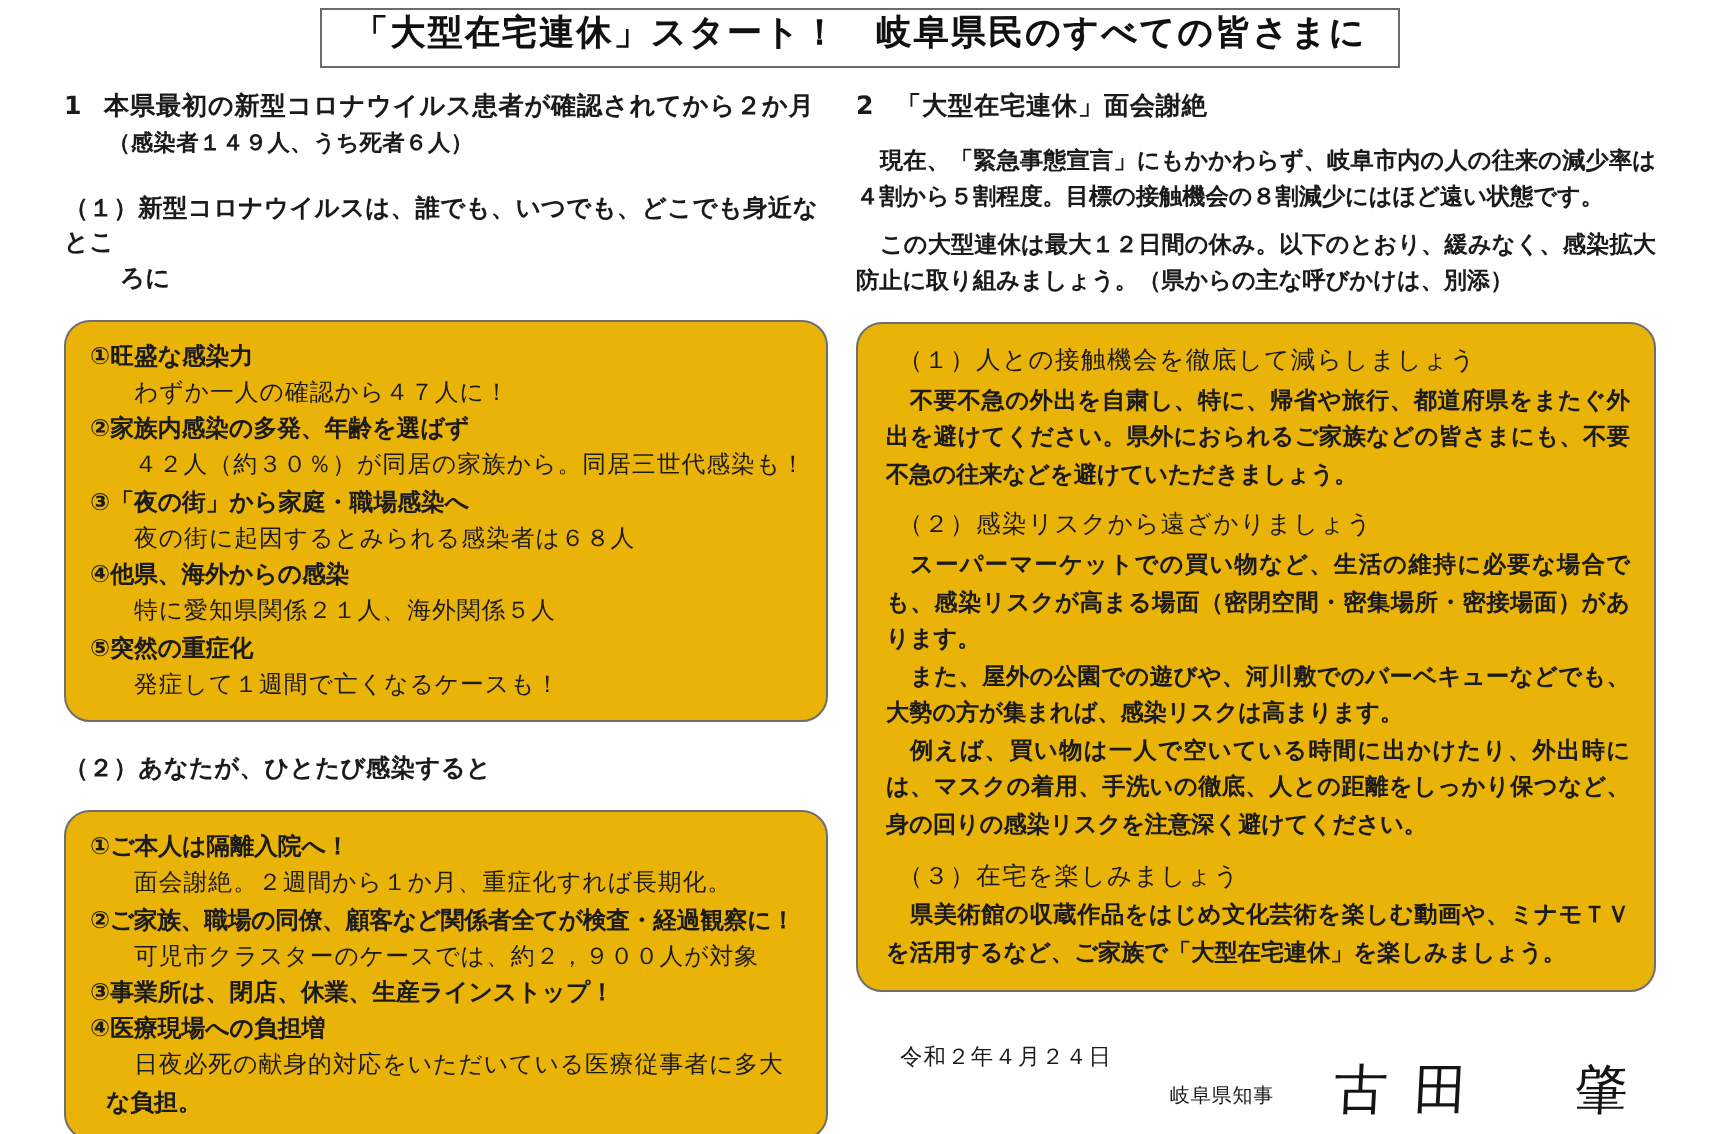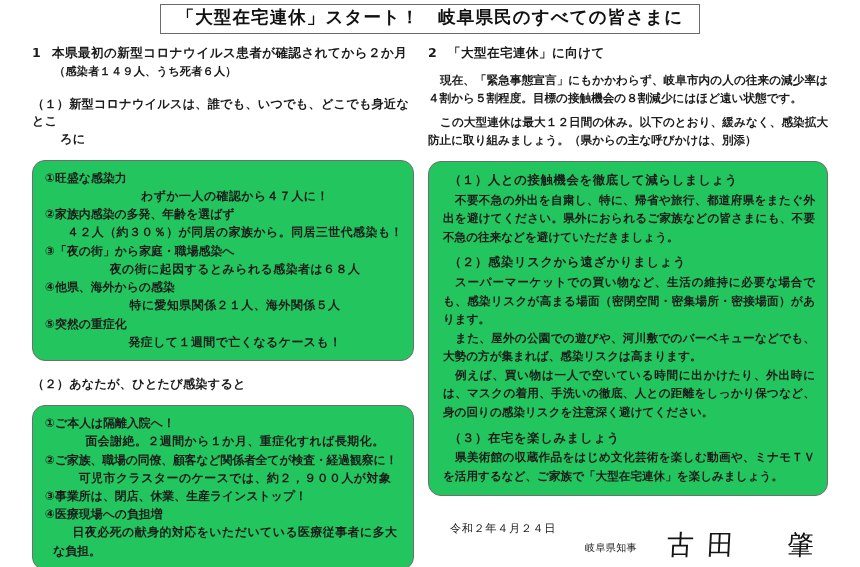--- a/index.html
+++ b/index.html
@@ -89,51 +89,50 @@
     letter-spacing: 0px;
     margin: 0 0 1px 0;
     text-indent: 12px;
     text-align: justify;
   }
 
   
   .rbox {
     border: 1.3px solid #6e6e6e;
     border-radius: 13px;
-    background: #22c55e;
+    background: #eab308;
     box-sizing: border-box;
   }
   .rbox-left {
     padding: 8px 10px 9px 12px;
   }
   .rbox-right {
     padding: 9px 12px 10px 14px;
   }
   .item {
     font-size: 11.9px;
     font-weight: bold;
     line-height: 1.52;
     letter-spacing: 0px;
     margin: 0;
     white-space: nowrap;
   }
   .item-detail {
     font-size: 11.9px;
-    font-weight: bold;
+    font-weight: normal;
     line-height: 1.55;
     letter-spacing: .5px;
     margin: 0 0 0 22px;
     white-space: nowrap;
-    text-align: center;
   }
   .item.tight { letter-spacing: -0.15px; }
 
   .r-head {
     font-size: 12.3px;
-    font-weight: bold;
+    font-weight: normal;
     line-height: 1.6;
     letter-spacing: .7px;
     margin: 0 0 0 6px;
   }
   .r-para {
     font-size: 11.6px;
     font-weight: bold;
     line-height: 1.6;
     letter-spacing: 0px;
     margin: 0;
@@ -236,21 +235,21 @@
       <div class="item">④医療現場への負担増</div>
       <div class="item-detail">日夜必死の献身的対応をいただいている医療従事者に多大</div>
       <div class="item" style="margin-left:8px">な負担。</div>
     </div>
 
   </div>
 
   <div class="col col-right">
 
     <div class="sec-head">
-      <span class="num">2</span><span>「大型在宅連休」に向けて</span>
+      <span class="num">2</span><span>「大型在宅連休」面会謝絶</span>
     </div>
 
     <div style="height:3px"></div>
 
     <div style="height:4px"></div>
     <div class="body-para">現在、「緊急事態宣言」にもかかわらず、岐阜市内の人の往来の減少率は４割から５割程度。目標の接触機会の８割減少にはほど遠い状態です。</div>
     <div style="height:4px"></div>
     <div class="body-para">この大型連休は最大１２日間の休み。以下のとおり、緩みなく、感染拡大防止に取り組みましょう。（県からの主な呼びかけは、別添）</div>
 
     <div class="gap-m"></div>

